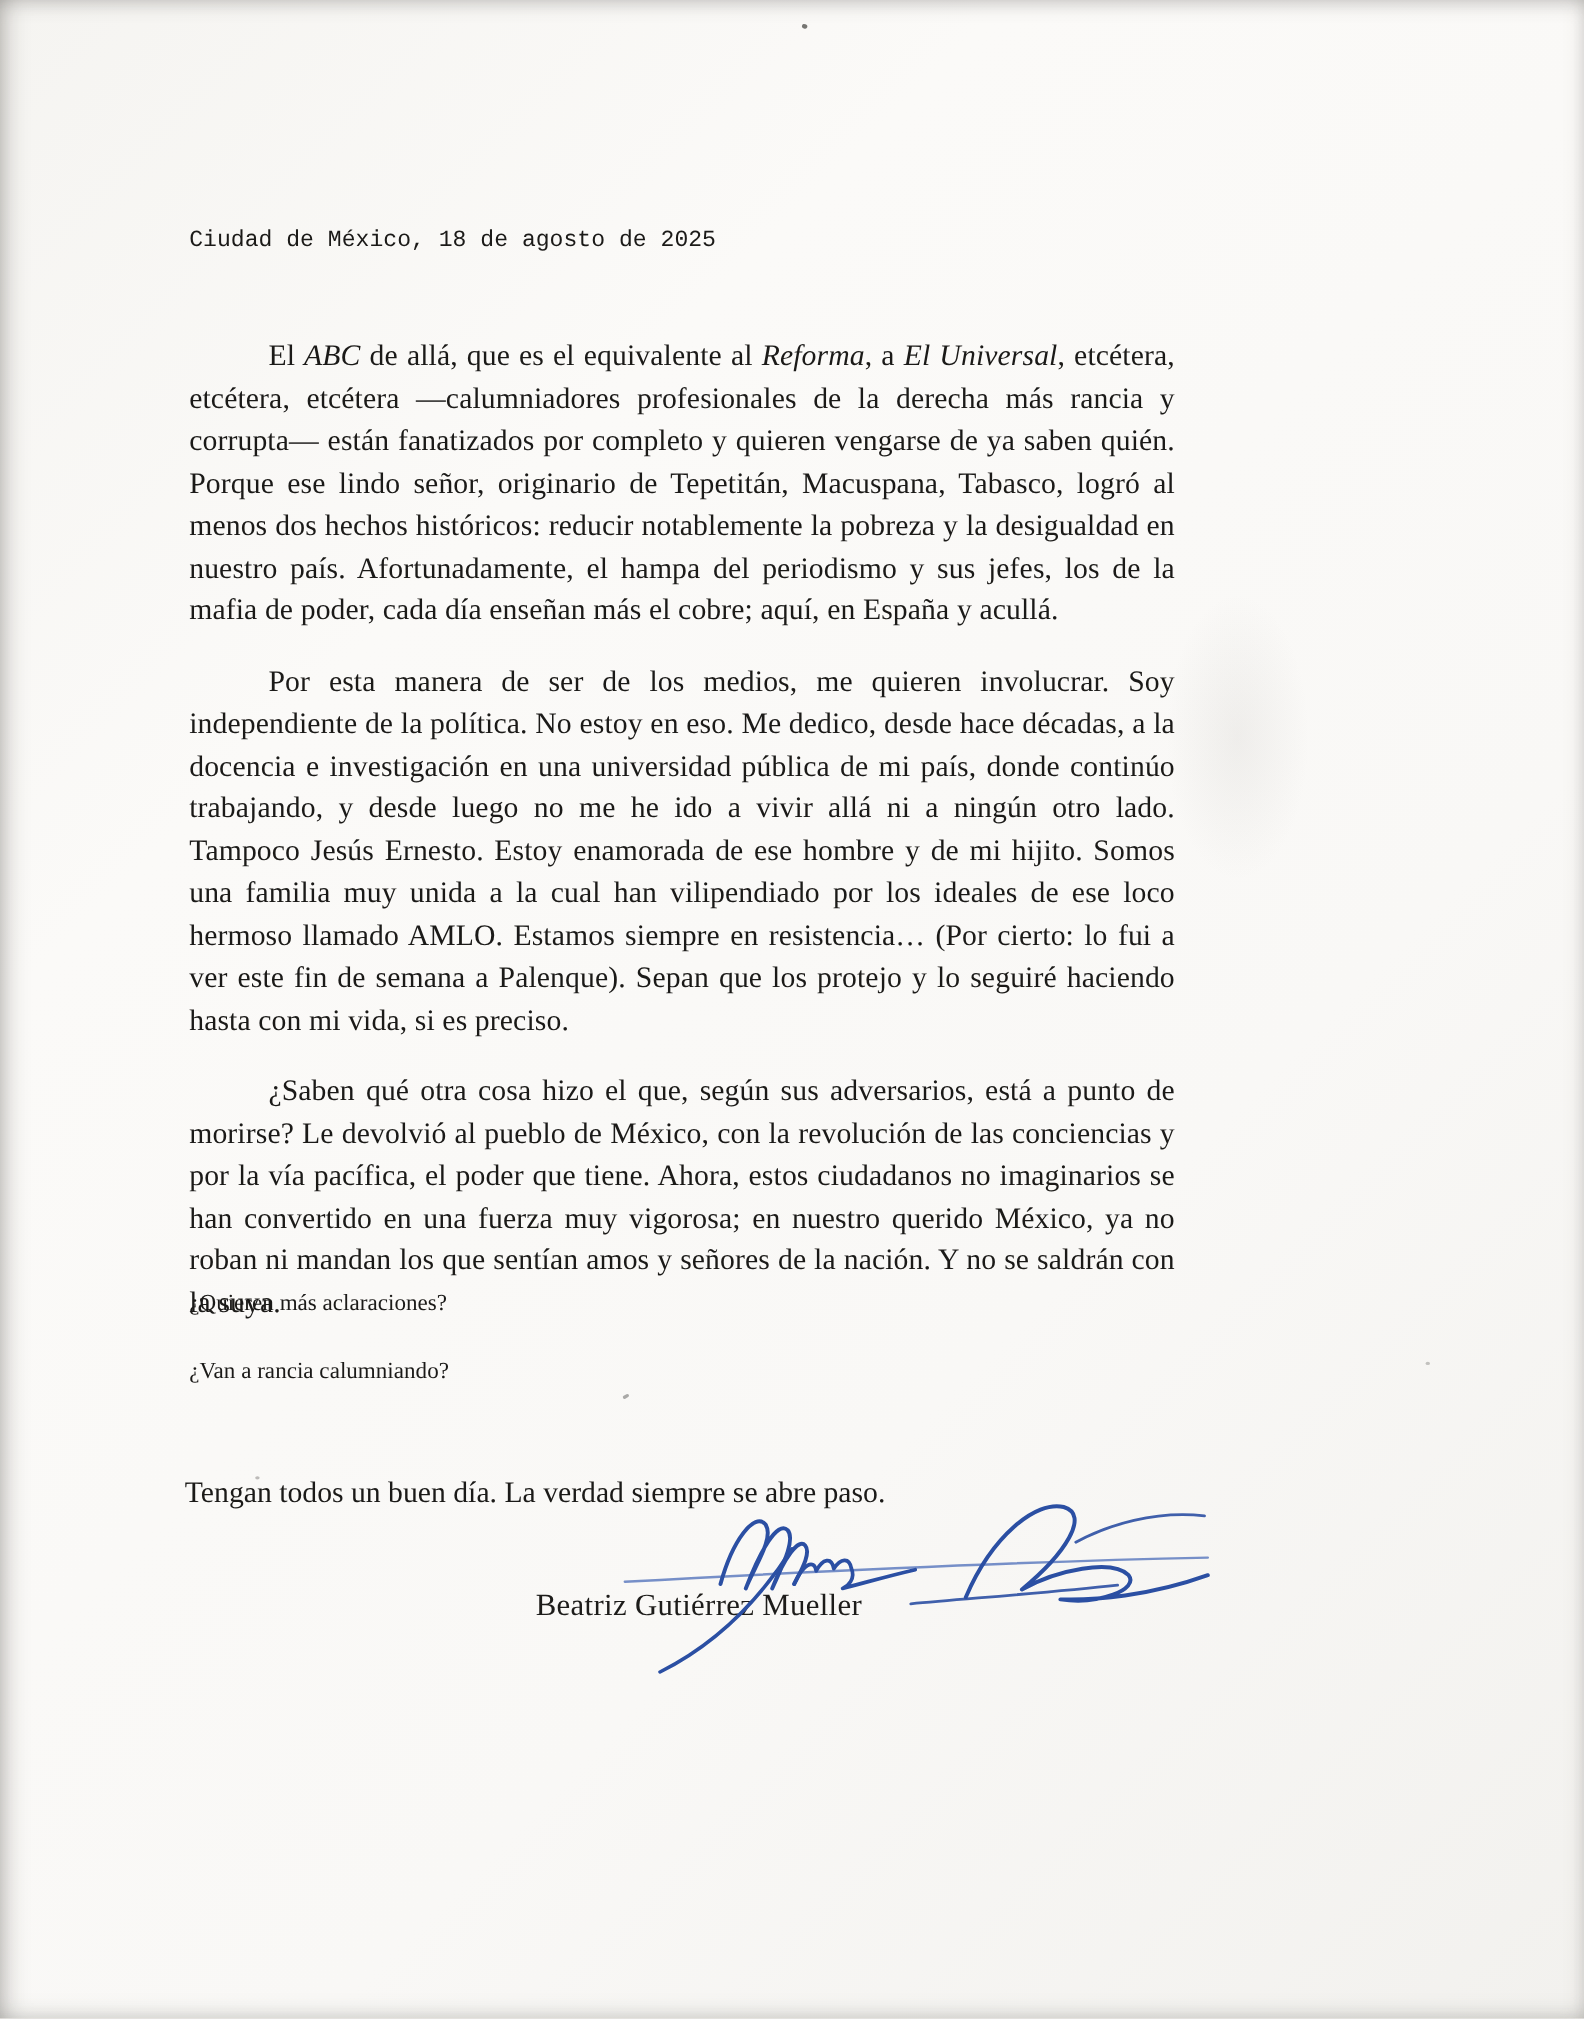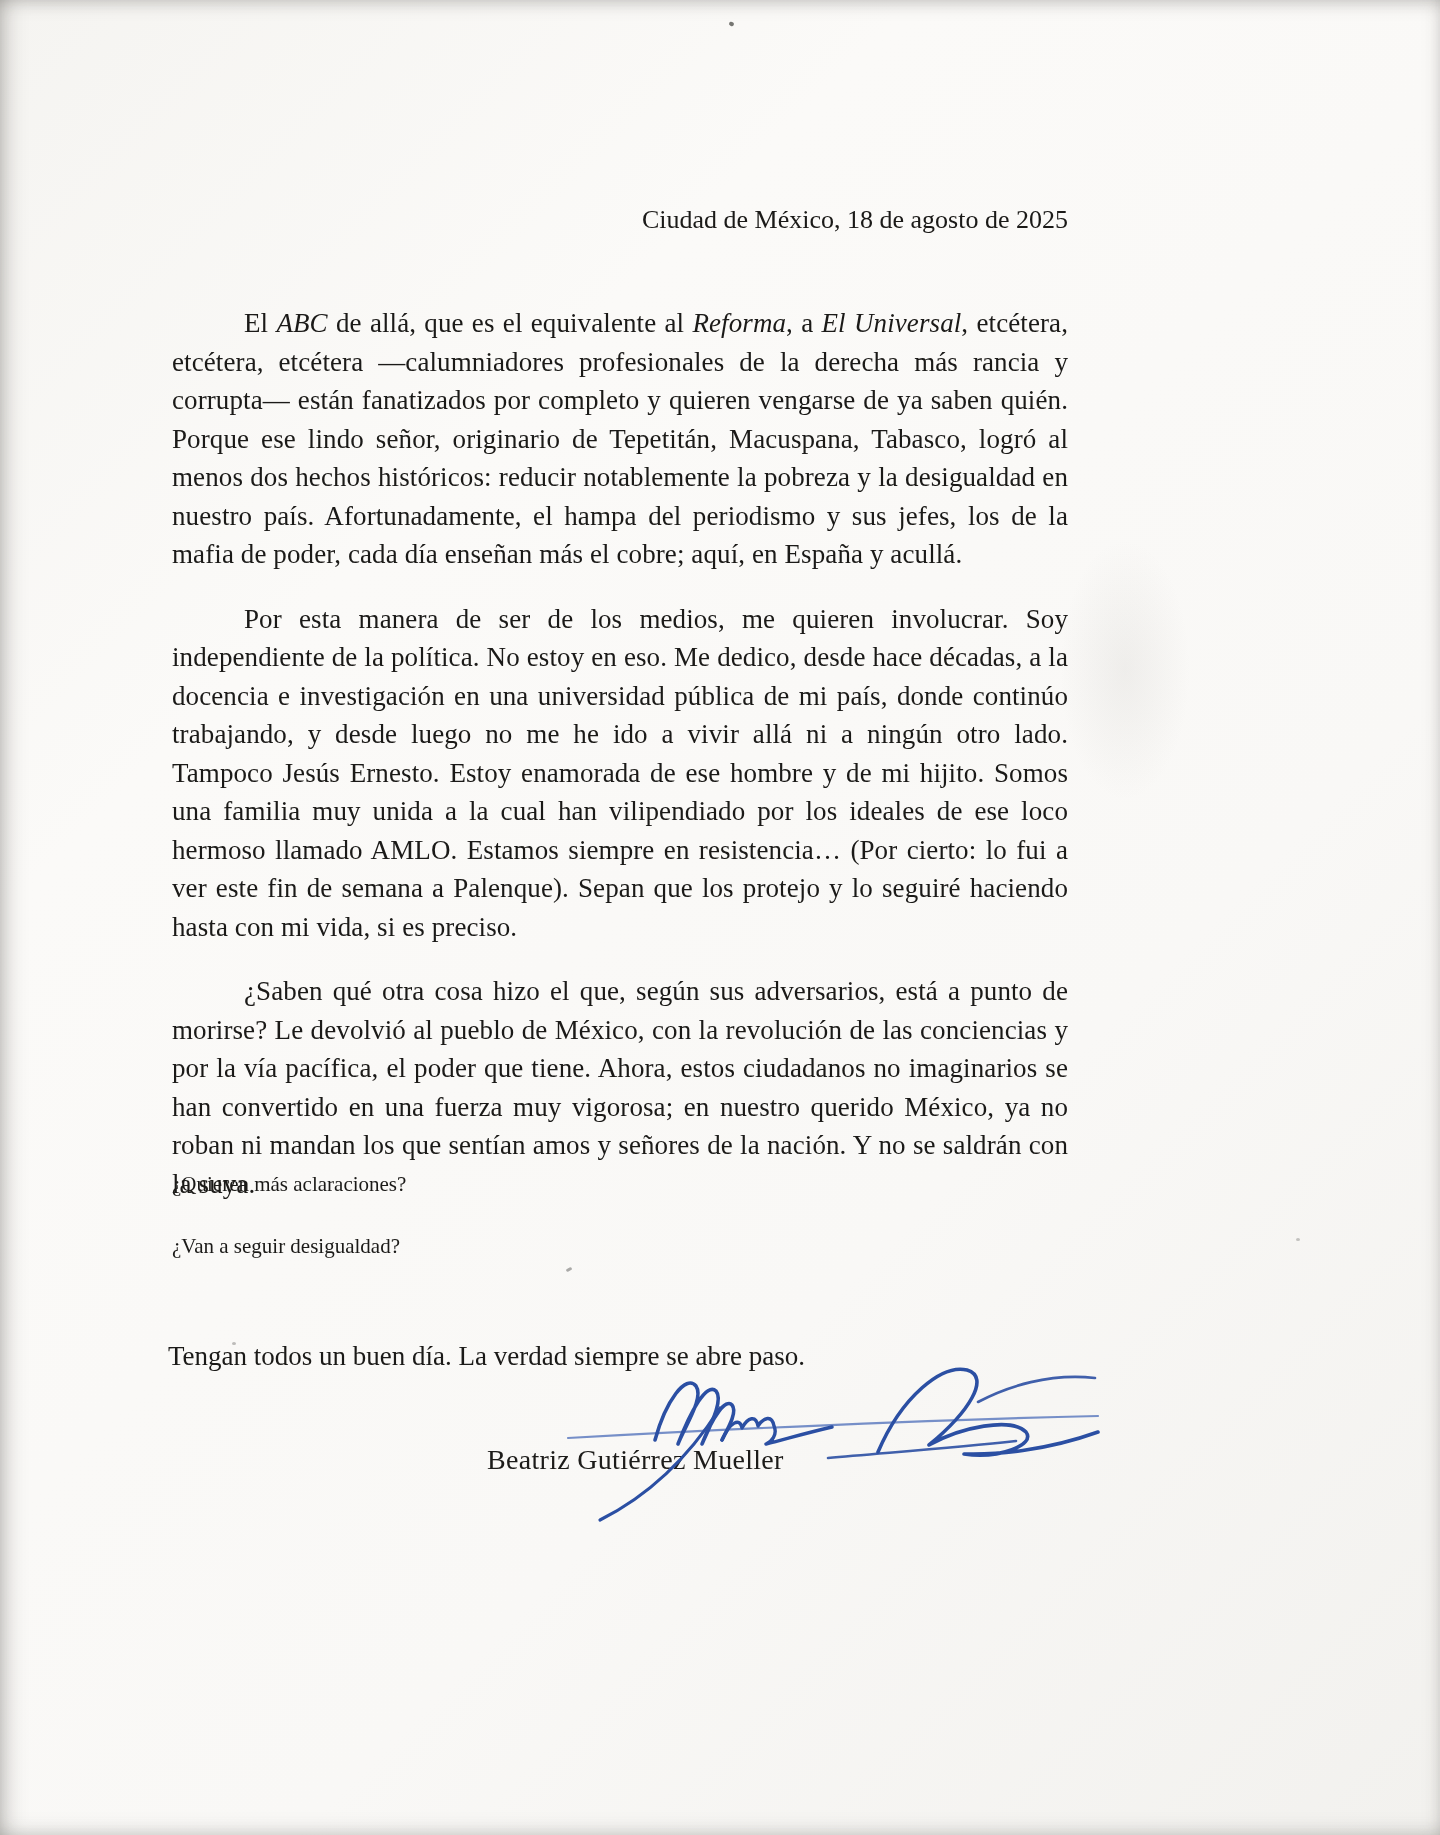--- a/index.html
+++ b/index.html
@@ -16,21 +16,21 @@
     content:"";
     position:absolute;inset:0;pointer-events:none;
     box-shadow:
       inset 16px 0 22px -12px rgba(95,92,88,.38),
       inset 0 12px 18px -10px rgba(95,92,88,.30),
       inset -12px 0 18px -12px rgba(120,117,112,.25),
       inset 0 -14px 20px -12px rgba(120,117,112,.28);
   }
   .date{
     position:absolute;left:172px;top:203px;width:896px;
-    text-align:right;font-size:26px;line-height:34px;
+    text-align:left;font-size:21px;line-height:34px;font-family:Liberation Mono, monospace;
   }
   .body-block{position:absolute;left:172px;top:304px;width:896px;}
   .para{
     margin:0 0 26px 0;
     font-size:27px;line-height:38.5px;
     text-align:justify;text-indent:72px;
     letter-spacing:.1px;
   }
   .para em{font-style:italic;}
   .questions{position:absolute;left:156px;top:1168px;font-size:21px;line-height:32px;margin-left:16px;}
@@ -57,21 +57,21 @@
   <div class="date">Ciudad de México, 18 de agosto de 2025</div>
 
   <div class="body-block">
       <p class="para"><span>El </span><em>ABC</em><span> de allá, que es el equivalente al </span><em>Reforma</em><span>, a </span><em>El Universal</em><span>, etcétera, etcétera, etcétera —calumniadores profesionales de la derecha más rancia y corrupta— están fanatizados por completo y quieren vengarse de ya saben quién. Porque ese lindo señor, originario de Tepetitán, Macuspana, Tabasco, logró al menos dos hechos históricos: reducir notablemente la pobreza y la desigualdad en nuestro país. Afortunadamente, el hampa del periodismo y sus jefes, los de la mafia de poder, cada día enseñan más el cobre; aquí, en España y acullá.</span></p>
       <p class="para"><span>Por esta manera de ser de los medios, me quieren involucrar. Soy independiente de la política. No estoy en eso. Me dedico, desde hace décadas, a la docencia e investigación en una universidad pública de mi país, donde continúo trabajando, y desde luego no me he ido a vivir allá ni a ningún otro lado. Tampoco Jesús Ernesto. Estoy enamorada de ese hombre y de mi hijito. Somos una familia muy unida a la cual han vilipendiado por los ideales de ese loco hermoso llamado AMLO. Estamos siempre en resistencia… (Por cierto: lo fui a ver este fin de semana a Palenque). Sepan que los protejo y lo seguiré haciendo hasta con mi vida, si es preciso.</span></p>
       <p class="para"><span>¿Saben qué otra cosa hizo el que, según sus adversarios, está a punto de morirse? Le devolvió al pueblo de México, con la revolución de las conciencias y por la vía pacífica, el poder que tiene. Ahora, estos ciudadanos no imaginarios se han convertido en una fuerza muy vigorosa; en nuestro querido México, ya no roban ni mandan los que sentían amos y señores de la nación. Y no se saldrán con la suya.</span></p>
     </div>
 
   <div class="questions">
     <div class="question-1">¿Quieren más aclaraciones?</div>
-    <div class="question-2">¿Van a seguir desigualdad?</div>
+    <div class="question-2">¿Van a rancia calumniando?</div>
   </div>
 
   <div class="closing">Tengan todos un buen día. La verdad siempre se abre paso.</div>
 
   <div class="sig-name">Beatriz Gutiérrez Mueller</div>
 
   <svg class="sig-svg" width="660" height="200" viewBox="0 0 660 200" fill="none">
 
     <path d="M118,82 C280,73 460,64 648,60" stroke-width="2.2" stroke-linecap="round" opacity="0.85" stroke="#5f7dc0"></path>
 

